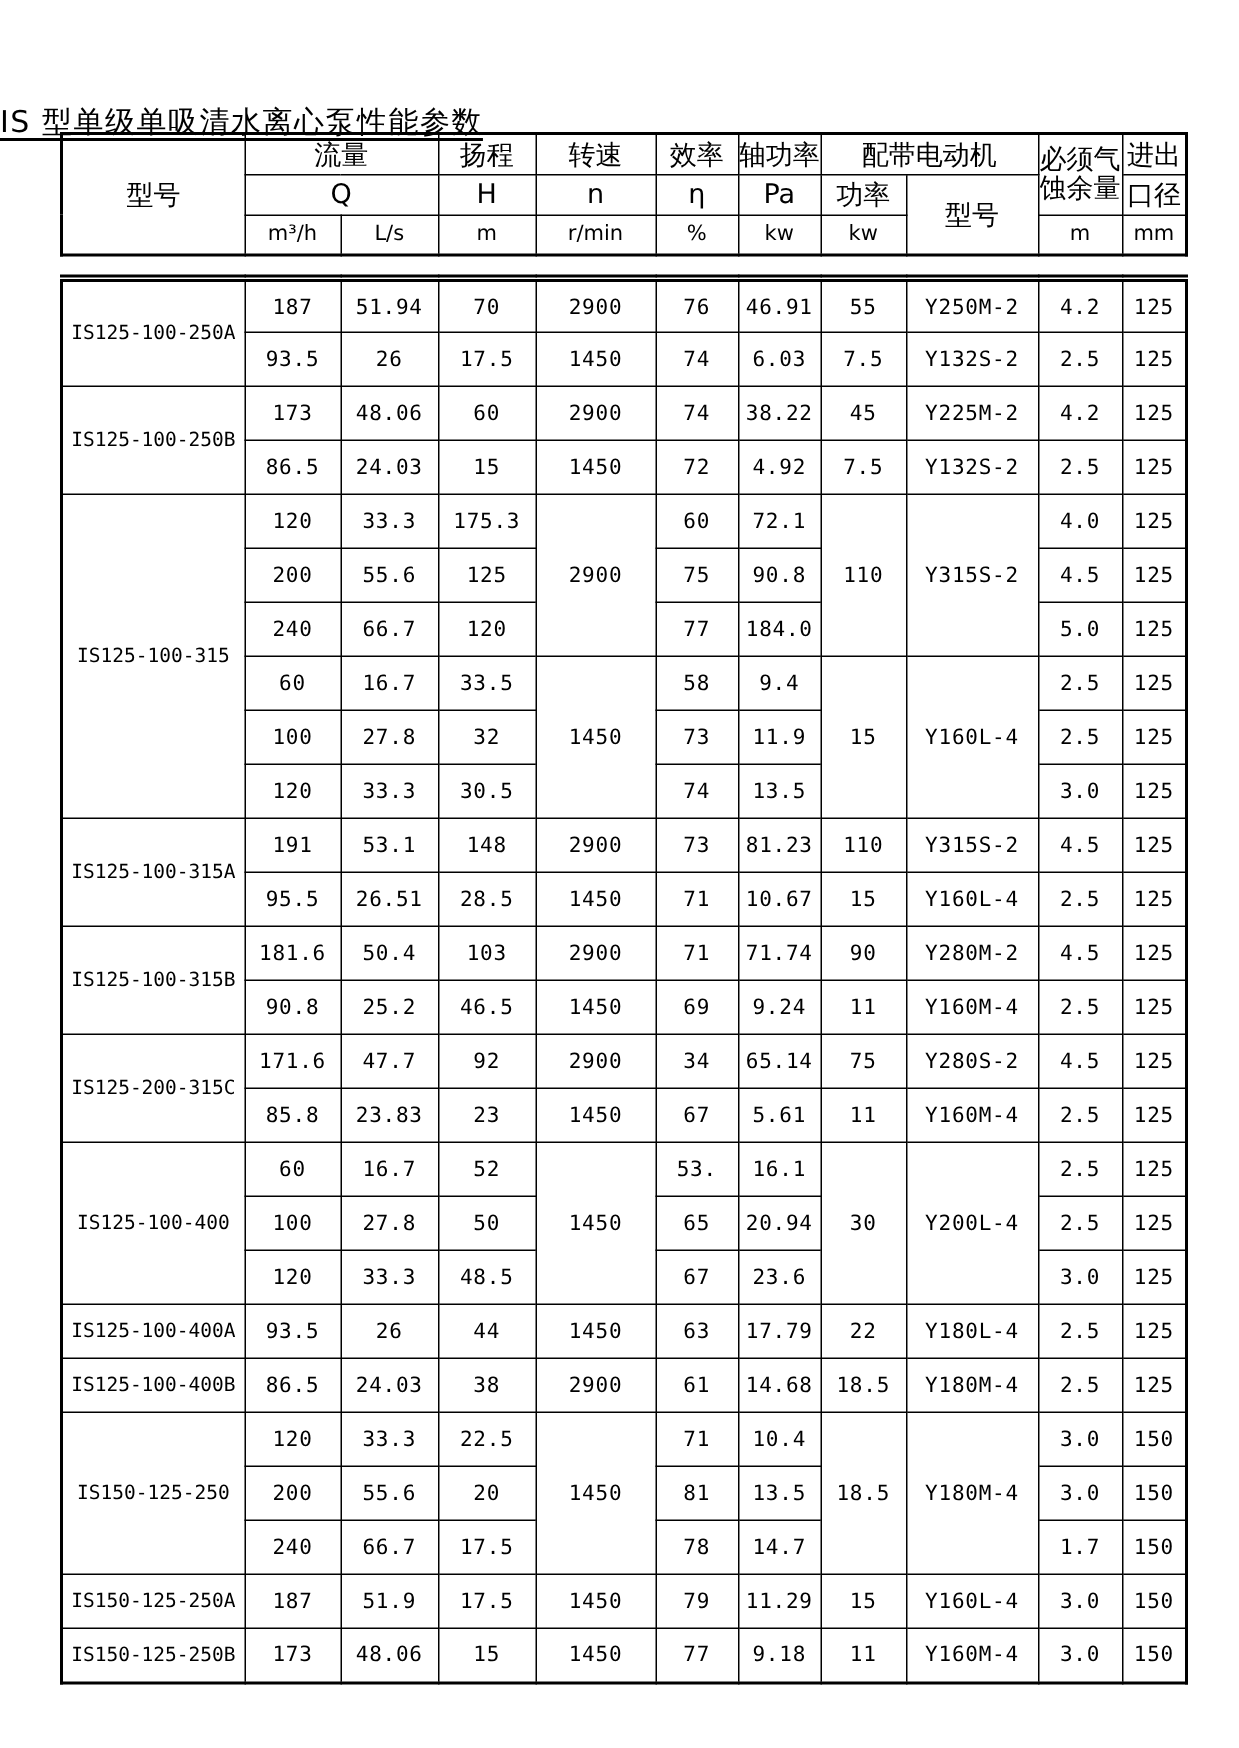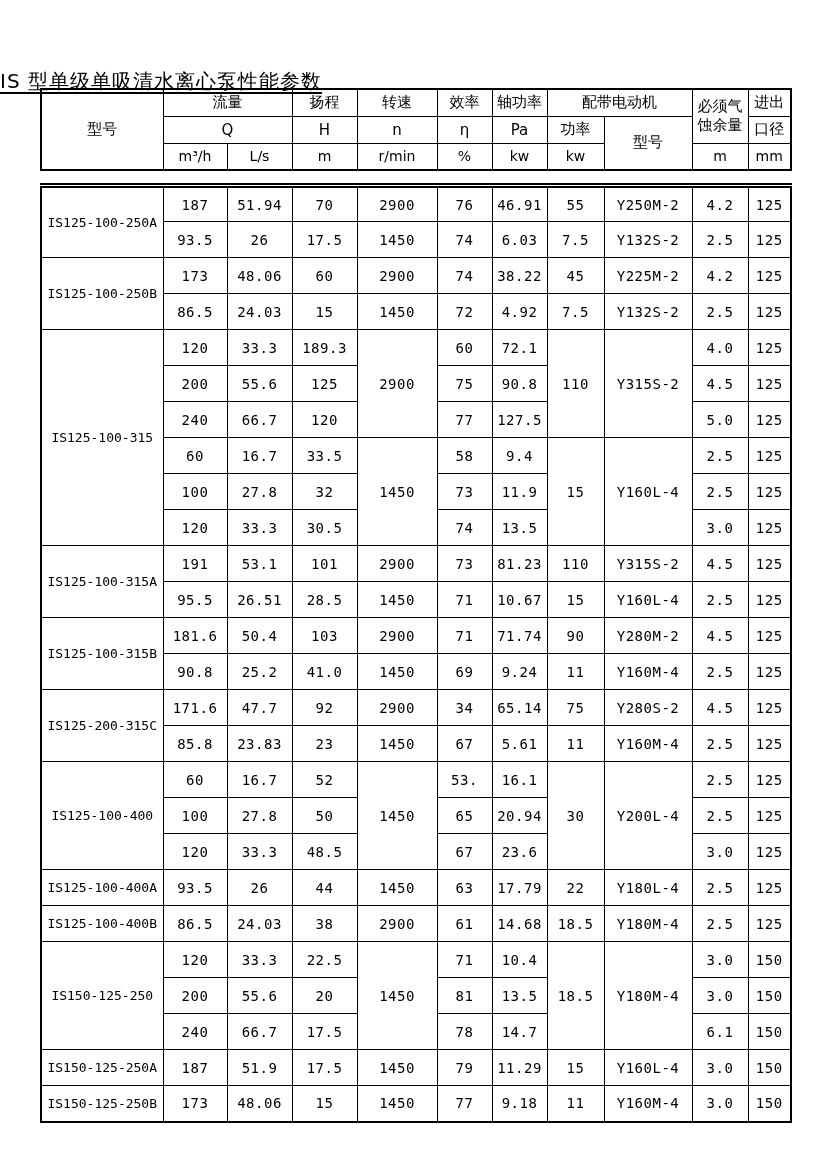--- a/index.html
+++ b/index.html
@@ -21,21 +21,21 @@
     position:absolute; left:40px; width:750px;
     border-collapse:collapse; table-layout:fixed;
   }
   .tbl td {
     border:1px solid #000; text-align:center; vertical-align:middle;
     overflow:hidden; white-space:nowrap;
   }
   
   .header-tbl { top:88px; border:2px solid #000; }
   .header-tbl td {
-    font-size:15px; height:27px;
+    font-size:18px; height:27px;
     font-family:"DejaVu Sans","Liberation Sans",sans-serif;
   }
   .header-tbl .unit { font-size:14px; }
   .header-tbl td.npsh-head { white-space:normal; line-height:19px; padding:0 0; }
   
   .body-tbl {
     top:183px;
     border-left:2px solid #000; border-right:2px solid #000;
     border-bottom:2px solid #000; border-top:5px double #000;
   }
@@ -159,21 +159,21 @@
         <td>4.92</td>
         <td>7.5</td>
         <td>Y132S-2</td>
         <td>2.5</td>
         <td>125</td>
       </tr>
       <tr>
         <td rowspan="6" class="model-cell">IS125-100-315</td>
         <td>120</td>
         <td>33.3</td>
-        <td>189.3</td>
+        <td>175.3</td>
         <td rowspan="3">2900</td>
         <td>60</td>
         <td>72.1</td>
         <td rowspan="3">110</td>
         <td rowspan="3">Y315S-2</td>
         <td>4.0</td>
         <td>125</td>
       </tr>
       <tr>
         <td>200</td>
@@ -182,21 +182,21 @@
         <td>75</td>
         <td>90.8</td>
         <td>4.5</td>
         <td>125</td>
       </tr>
       <tr>
         <td>240</td>
         <td>66.7</td>
         <td>120</td>
         <td>77</td>
-        <td>127.5</td>
+        <td>184.0</td>
         <td>5.0</td>
         <td>125</td>
       </tr>
       <tr>
         <td>60</td>
         <td>16.7</td>
         <td>33.5</td>
         <td rowspan="3">1450</td>
         <td>58</td>
         <td>9.4</td>
@@ -220,21 +220,21 @@
         <td>30.5</td>
         <td>74</td>
         <td>13.5</td>
         <td>3.0</td>
         <td>125</td>
       </tr>
       <tr>
         <td rowspan="2" class="model-cell">IS125-100-315A</td>
         <td>191</td>
         <td>53.1</td>
-        <td>101</td>
+        <td>148</td>
         <td>2900</td>
         <td>73</td>
         <td>81.23</td>
         <td>110</td>
         <td>Y315S-2</td>
         <td>4.5</td>
         <td>125</td>
       </tr>
       <tr>
         <td>95.5</td>
@@ -257,21 +257,21 @@
         <td>71</td>
         <td>71.74</td>
         <td>90</td>
         <td>Y280M-2</td>
         <td>4.5</td>
         <td>125</td>
       </tr>
       <tr>
         <td>90.8</td>
         <td>25.2</td>
-        <td>41.0</td>
+        <td>46.5</td>
         <td>1450</td>
         <td>69</td>
         <td>9.24</td>
         <td>11</td>
         <td>Y160M-4</td>
         <td>2.5</td>
         <td>125</td>
       </tr>
       <tr>
         <td rowspan="2" class="model-cell">IS125-200-315C</td>
@@ -376,21 +376,21 @@
         <td>13.5</td>
         <td>3.0</td>
         <td>150</td>
       </tr>
       <tr>
         <td>240</td>
         <td>66.7</td>
         <td>17.5</td>
         <td>78</td>
         <td>14.7</td>
-        <td>6.1</td>
+        <td>1.7</td>
         <td>150</td>
       </tr>
       <tr>
         <td class="model-cell">IS150-125-250A</td>
         <td>187</td>
         <td>51.9</td>
         <td>17.5</td>
         <td>1450</td>
         <td>79</td>
         <td>11.29</td>

